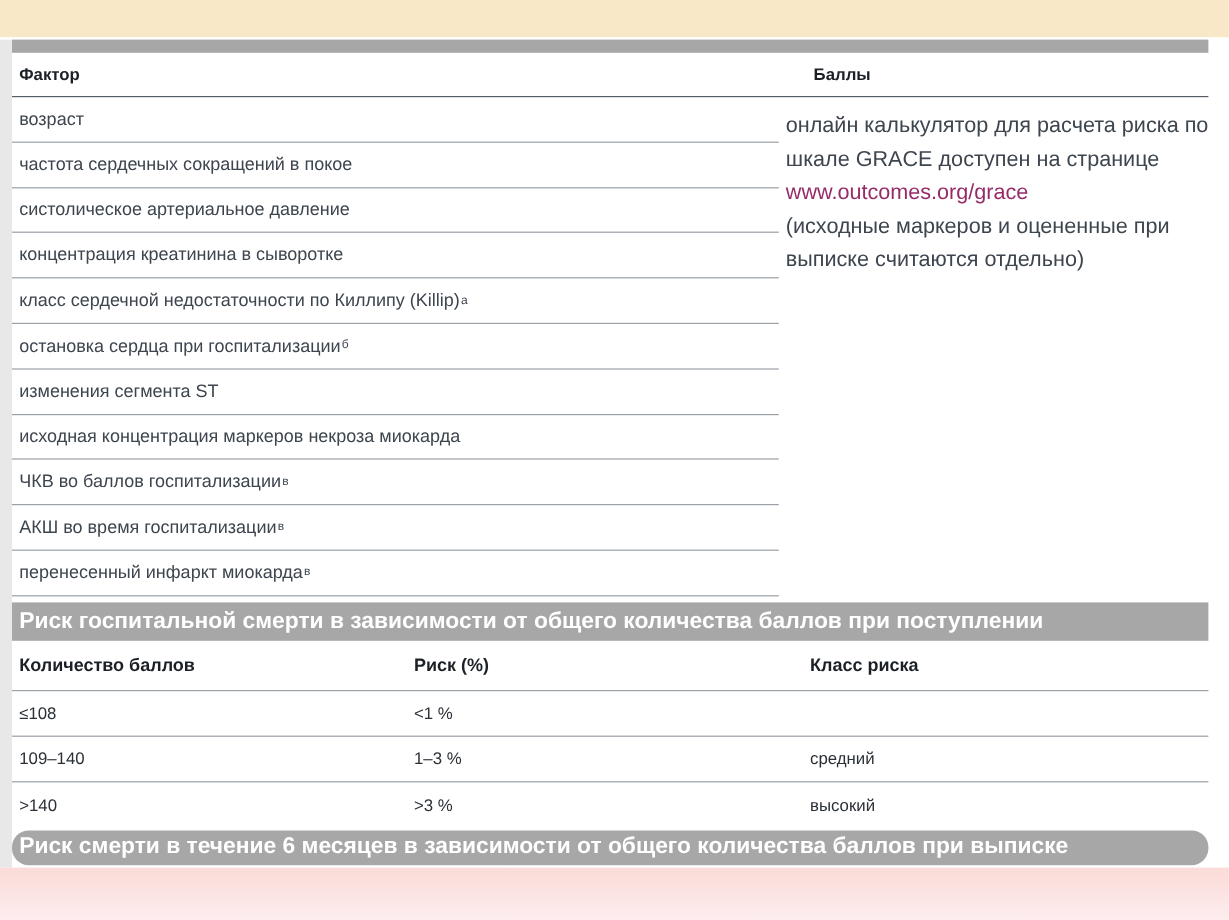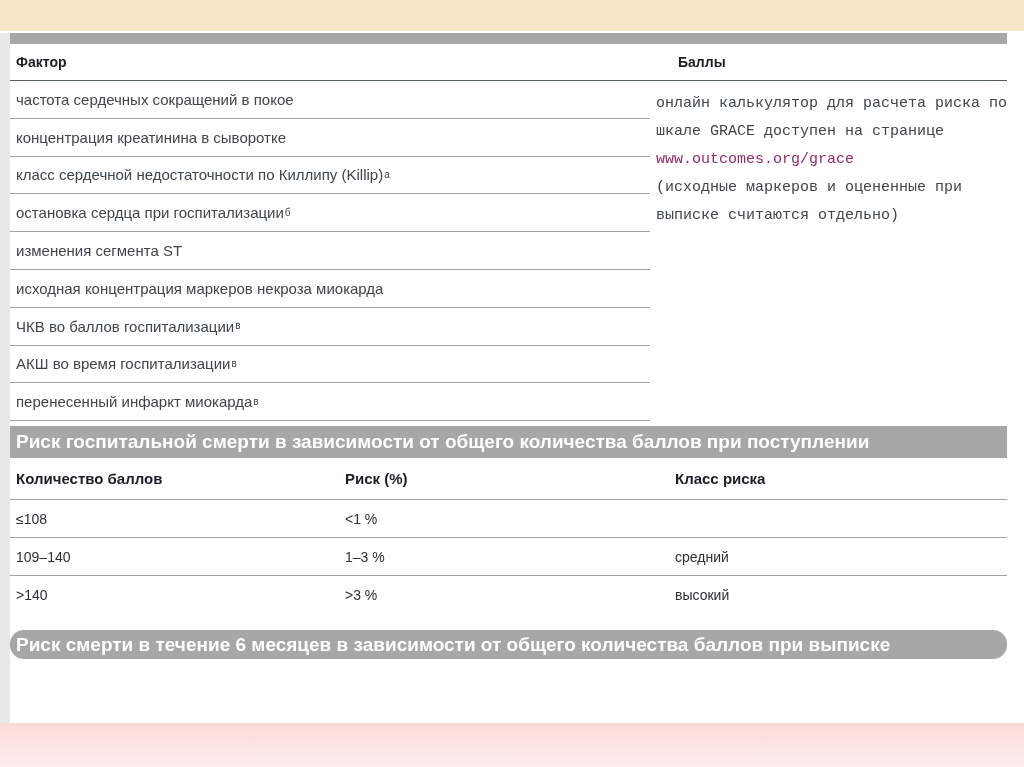--- a/index.html
+++ b/index.html
@@ -36,34 +36,34 @@
   .t1-left { width: 662px; }
   .t1-row {
     height: 37.8px; border-bottom: 1px solid #9aa1a7;
     display: flex; align-items: center; padding-left: 6px;
     font-size: 15px; color: #3d454e; white-space: nowrap;
   }
   sup.fn { font-size: 10px; line-height: 0; margin-left: 1px; color: #3d454e; }
 
   .t1-right {
     flex: 1; padding: 9px 0 0 6px;
-    font-size: 15px; color: #3d454e; line-height: 28px; font-family: Liberation Mono, monospace;
+    font-size: 18px; color: #3d454e; line-height: 28px;
   }
   .note-line { white-space: nowrap; }
   a.grace-link { color: #962b68; text-decoration: none; }
 
   
   .band {
     background: #a7a7a7; color: #ffffff;
     font-weight: bold; font-size: 19px;
     display: flex; align-items: center; padding-left: 6px;
     white-space: nowrap;
   }
   .band1 { height: 32px; margin-top: 5px; }
-  .band2 { height: 29px; margin-top: 16px; border-radius: 14px; }
+  .band2 { height: 29px; margin-top: 2px; border-radius: 14px; }
 
   
   .t2-header {
     display: grid; grid-template-columns: 329px 330px 1fr;
     height: 42px; align-items: center; padding-left: 6px;
     border-bottom: 1px solid #9aa1a7;
     font-weight: bold; font-size: 15px; color: #1b2026;
   }
   .t2-row {
     display: grid; grid-template-columns: 329px 330px 1fr;
@@ -92,21 +92,29 @@
     <div class="gray-cap"></div>
 
     <div class="t1-header">
       <div class="t1-col-factor">Фактор</div>
       <div class="t1-col-points">Баллы</div>
     </div>
 
     <div class="t1-body">
       <div class="t1-left">
         <div class="t1-row">
+            <span>возраст</span>
+            <sup class="fn"></sup>
+          </div>
+        <div class="t1-row">
             <span>частота сердечных сокращений в покое</span>
+            <sup class="fn"></sup>
+          </div>
+        <div class="t1-row">
+            <span>систолическое артериальное давление</span>
             <sup class="fn"></sup>
           </div>
         <div class="t1-row">
             <span>концентрация креатинина в сыворотке</span>
             <sup class="fn"></sup>
           </div>
         <div class="t1-row">
             <span>класс сердечной недостаточности по Киллипу (Killip)</span>
             <sup class="fn">а</sup>
           </div>

